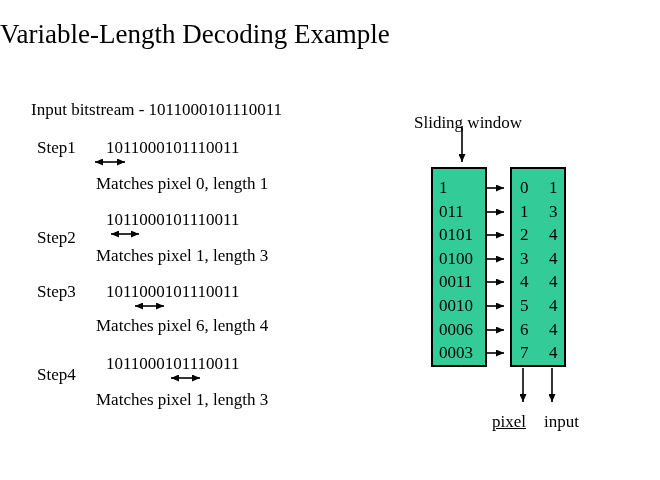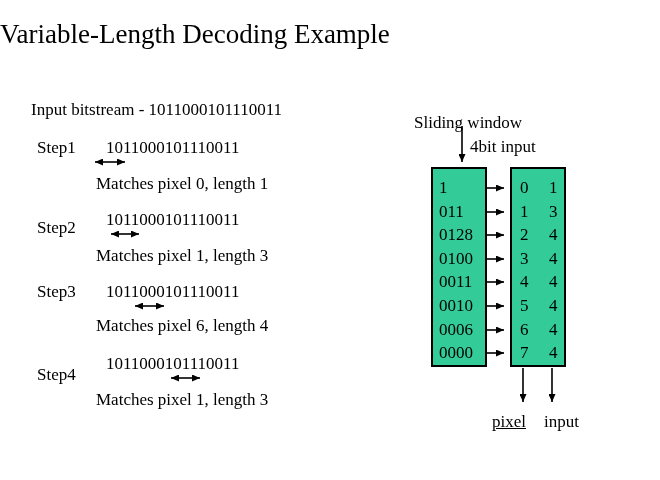--- a/index.html
+++ b/index.html
@@ -61,48 +61,47 @@
 </head>
 <body>
 
 <div class="slide">
 
   <div class="abs title">Variable-Length Decoding Example</div>
 
   <div class="abs body-text input-line">Input bitstream - 1011000101110011</div>
 
   <div class="abs body-text sliding-win">Sliding window</div>
-  <div class="abs body-text fourbit">4bit input</div>
 
   <div class="abs body-text step-label" style="top:138px">Step1</div>
   <div class="abs body-text step-stream" style="top:138px">1011000101110011</div>
   <div class="abs body-text step-result" style="top:174px">Matches pixel 0, length 1</div>
 
-  <div class="abs body-text step-label" style="top:218px">Step2</div>
+  <div class="abs body-text step-label" style="top:228px">Step2</div>
   <div class="abs body-text step-stream" style="top:210px">1011000101110011</div>
   <div class="abs body-text step-result" style="top:246px">Matches pixel 1, length 3</div>
 
   <div class="abs body-text step-label" style="top:282px">Step3</div>
   <div class="abs body-text step-stream" style="top:282px">1011000101110011</div>
   <div class="abs body-text step-result" style="top:316px">Matches pixel 6, length 4</div>
 
   <div class="abs body-text step-label" style="top:365px">Step4</div>
   <div class="abs body-text step-stream" style="top:354px">1011000101110011</div>
   <div class="abs body-text step-result" style="top:390px">Matches pixel 1, length 3</div>
 
   <div class="gbox gbox-codes" style="background-color: rgb(51, 204, 153);">
     <div class="t-rows">
       <div class="t-row code-row">1</div>
       <div class="t-row code-row">011</div>
-      <div class="t-row code-row">0128</div>
+      <div class="t-row code-row">0101</div>
       <div class="t-row code-row">0100</div>
       <div class="t-row code-row">0011</div>
       <div class="t-row code-row">0010</div>
       <div class="t-row code-row">0006</div>
-      <div class="t-row code-row">0000</div>
+      <div class="t-row code-row">0003</div>
     </div>
   </div>
 
   <div class="gbox gbox-entries" style="background-color: rgb(51, 204, 153);">
     <div class="t-rows">
       <div class="t-row entry-row">
         <span class="entry-pixel">0</span>
           <span class="entry-length">1</span>
       </div>
       <div class="t-row entry-row">

